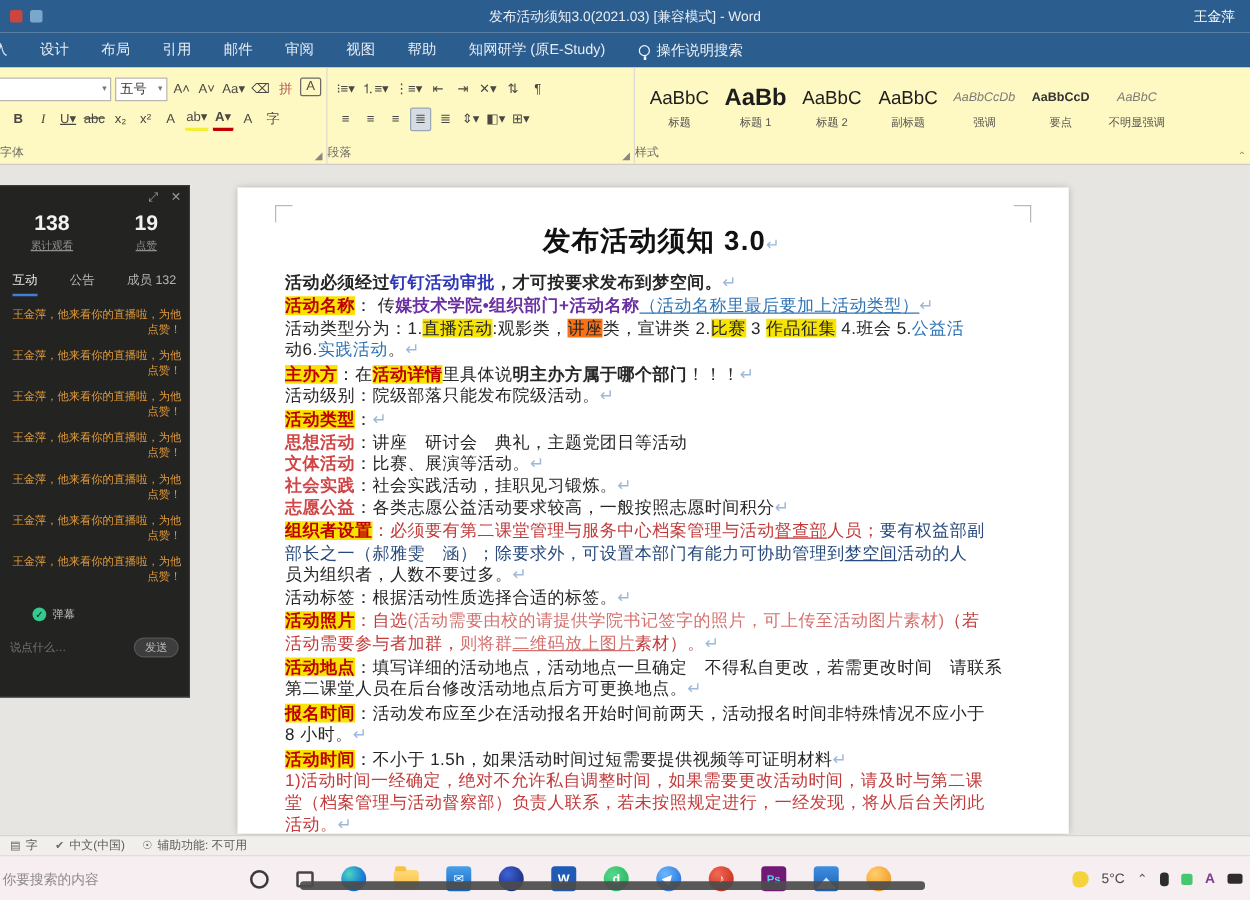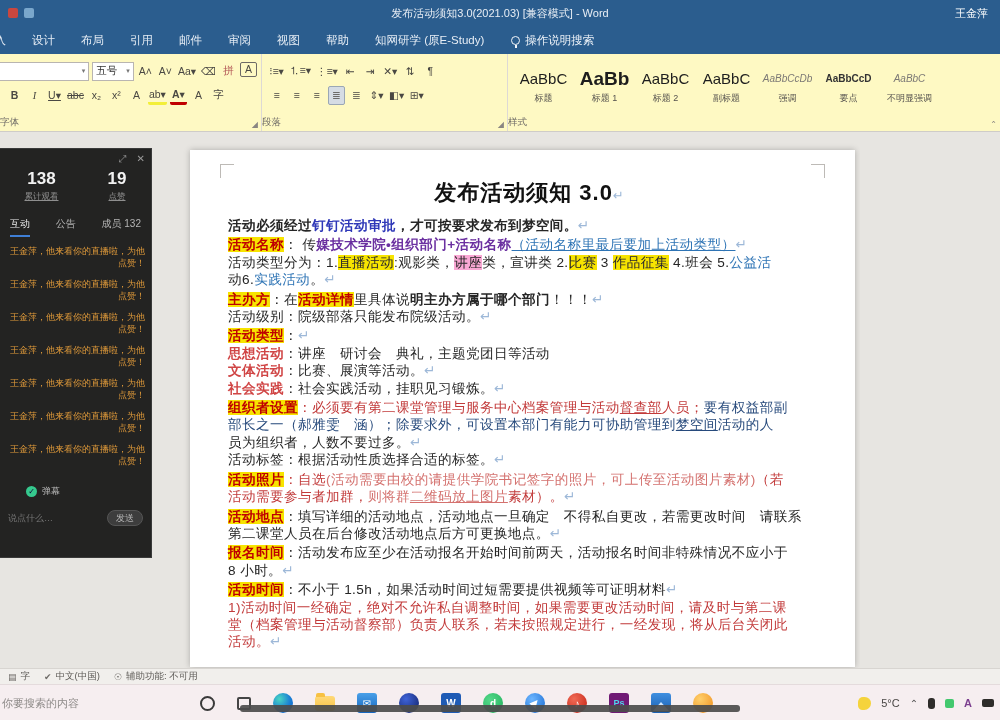--- a/index.html
+++ b/index.html
@@ -76,21 +76,21 @@
   #doc-content { position:absolute; left:38px; right:24px; top:28px; }
   #doc-title { font-size:22px; font-weight:700; color:#111; text-align:center;
     letter-spacing:1px; margin-bottom:9px; white-space:nowrap; }
   #doc-title .s-mark { font-size:13px; }
   .line { font-size:13.6px; line-height:17.4px; color:#262626; white-space:nowrap;
     letter-spacing:.4px; }
   .line.b { font-weight:700; }
   .line.gap { margin-top:2px; }
   .s-hl { background:#f7e400; color:#bf0000; font-weight:700; }
   .s-hly { background:#f7e400; color:#26242d; }
-  .s-sel { background:#f9a8d4; }
+  .s-sel { background:#f97316; }
   .s-purple { color:#6a2fa0; font-weight:700; }
   .s-blue { color:#2f38b8; font-weight:700; }
   .s-bluelink { color:#2e74b5; text-decoration:underline; }
   .s-blue2 { color:#2e74b5; }
   .s-navy { color:#274a7c; }
   .s-red { color:#c23a3a; }
   .s-pink { color:#d4716e; }
   .s-redlbl { color:#d04545; font-weight:700; }
   .s-ul { text-decoration:underline; }
   .s-b { font-weight:700; }
@@ -314,20 +314,21 @@
           <div class="line b gap" data-name="doc-line"><span data-name="text-segment">活动必须经过</span><span class="s-blue" data-name="text-segment">钉钉活动审批</span><span data-name="text-segment">，才可按要求发布到梦空间。</span><span class="s-mark" data-name="text-segment">↵</span></div>
           <div class="line gap" data-name="doc-line"><span class="s-hl" data-name="text-segment">活动名称</span><span data-name="text-segment">： 传</span><span class="s-purple" data-name="text-segment">媒技术学院•组织部门+活动名称</span><span class="s-bluelink" data-name="text-segment">（活动名称里最后要加上活动类型）</span><span class="s-mark" data-name="text-segment">↵</span></div>
           <div class="line" data-name="doc-line"><span data-name="text-segment">活动类型分为：1.</span><span class="s-hly" data-name="text-segment">直播活动</span><span data-name="text-segment">:观影类，</span><span class="s-sel" data-name="text-segment">讲座</span><span data-name="text-segment">类，宣讲类  2.</span><span class="s-hly" data-name="text-segment">比赛</span><span data-name="text-segment"> 3 </span><span class="s-hly" data-name="text-segment">作品征集</span><span data-name="text-segment"> 4.班会 5.</span><span class="s-blue2" data-name="text-segment">公益活</span></div>
           <div class="line" data-name="doc-line"><span data-name="text-segment">动6.</span><span class="s-blue2" data-name="text-segment">实践活动</span><span data-name="text-segment">。</span><span class="s-mark" data-name="text-segment">↵</span></div>
           <div class="line gap" data-name="doc-line"><span class="s-hl" data-name="text-segment">主办方</span><span data-name="text-segment">：在</span><span class="s-hl" data-name="text-segment">活动详情</span><span data-name="text-segment">里具体说</span><span class="s-b" data-name="text-segment">明主办方属于哪个部门</span><span data-name="text-segment">！！！</span><span class="s-mark" data-name="text-segment">↵</span></div>
           <div class="line" data-name="doc-line"><span data-name="text-segment">活动级别：院级部落只能发布院级活动。</span><span class="s-mark" data-name="text-segment">↵</span></div>
           <div class="line gap" data-name="doc-line"><span class="s-hl" data-name="text-segment">活动类型</span><span data-name="text-segment">：</span><span class="s-mark" data-name="text-segment">↵</span></div>
           <div class="line" data-name="doc-line"><span class="s-redlbl" data-name="text-segment">思想活动</span><span data-name="text-segment">：讲座　研讨会　典礼，主题党团日等活动</span></div>
           <div class="line" data-name="doc-line"><span class="s-redlbl" data-name="text-segment">文体活动</span><span data-name="text-segment">：比赛、展演等活动。</span><span class="s-mark" data-name="text-segment">↵</span></div>
           <div class="line" data-name="doc-line"><span class="s-redlbl" data-name="text-segment">社会实践</span><span data-name="text-segment">：社会实践活动，挂职见习锻炼。</span><span class="s-mark" data-name="text-segment">↵</span></div>
+          <div class="line" data-name="doc-line"><span class="s-redlbl" data-name="text-segment">志愿公益</span><span data-name="text-segment">：各类志愿公益活动要求较高，一般按照志愿时间积分</span><span class="s-mark" data-name="text-segment">↵</span></div>
           <div class="line gap" data-name="doc-line"><span class="s-hl" data-name="text-segment">组织者设置</span><span class="s-red" data-name="text-segment">：必须要有第二课堂管理与服务中心档案管理与活动</span><span class="s-red s-ul" data-name="text-segment">督查部</span><span class="s-red" data-name="text-segment">人员；</span><span class="s-navy" data-name="text-segment">要有权益部副</span></div>
           <div class="line" data-name="doc-line"><span class="s-navy" data-name="text-segment">部长之一（郝雅雯　涵）；除要求外，可设置本部门有能力可协助管理到</span><span class="s-navy s-ul" data-name="text-segment">梦空间</span><span class="s-navy" data-name="text-segment">活动的人</span></div>
           <div class="line" data-name="doc-line"><span data-name="text-segment">员为组织者，人数不要过多。</span><span class="s-mark" data-name="text-segment">↵</span></div>
           <div class="line" data-name="doc-line"><span data-name="text-segment">活动标签：根据活动性质选择合适的标签。</span><span class="s-mark" data-name="text-segment">↵</span></div>
           <div class="line gap" data-name="doc-line"><span class="s-hl" data-name="text-segment">活动照片</span><span class="s-red" data-name="text-segment">：自选</span><span class="s-pink" data-name="text-segment">(活动需要由校的请提供学院书记签字的照片，可上传至活动图片素材)</span><span class="s-red" data-name="text-segment">（若</span></div>
           <div class="line" data-name="doc-line"><span class="s-red" data-name="text-segment">活动需要参与者加群，</span><span class="s-pink" data-name="text-segment">则将群</span><span class="s-pink s-ul" data-name="text-segment">二维码放上图片</span><span class="s-red" data-name="text-segment">素材）。</span><span class="s-mark" data-name="text-segment">↵</span></div>
           <div class="line gap" data-name="doc-line"><span class="s-hl" data-name="text-segment">活动地点</span><span data-name="text-segment">：填写详细的活动地点，活动地点一旦确定　不得私自更改，若需更改时间　请联系</span></div>
           <div class="line" data-name="doc-line"><span data-name="text-segment">第二课堂人员在后台修改活动地点后方可更换地点。</span><span class="s-mark" data-name="text-segment">↵</span></div>
           <div class="line gap" data-name="doc-line"><span class="s-hl" data-name="text-segment">报名时间</span><span data-name="text-segment">：活动发布应至少在活动报名开始时间前两天，活动报名时间非特殊情况不应小于</span></div>
           <div class="line" data-name="doc-line"><span data-name="text-segment">8 小时。</span><span class="s-mark" data-name="text-segment">↵</span></div>

